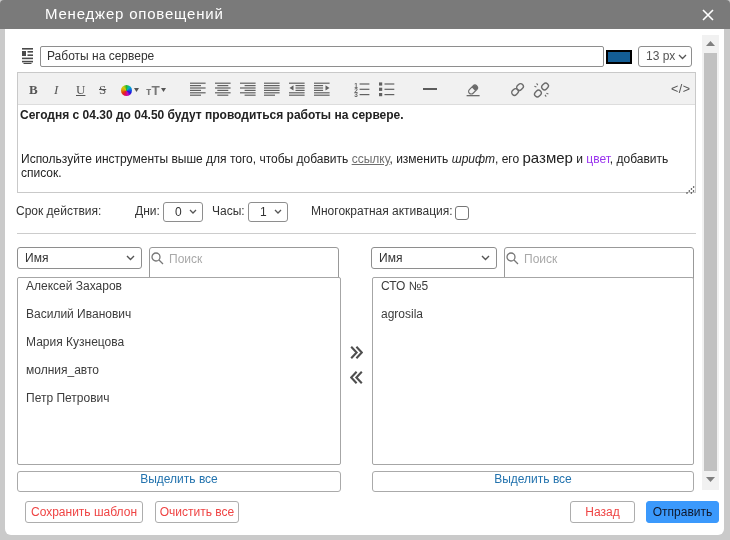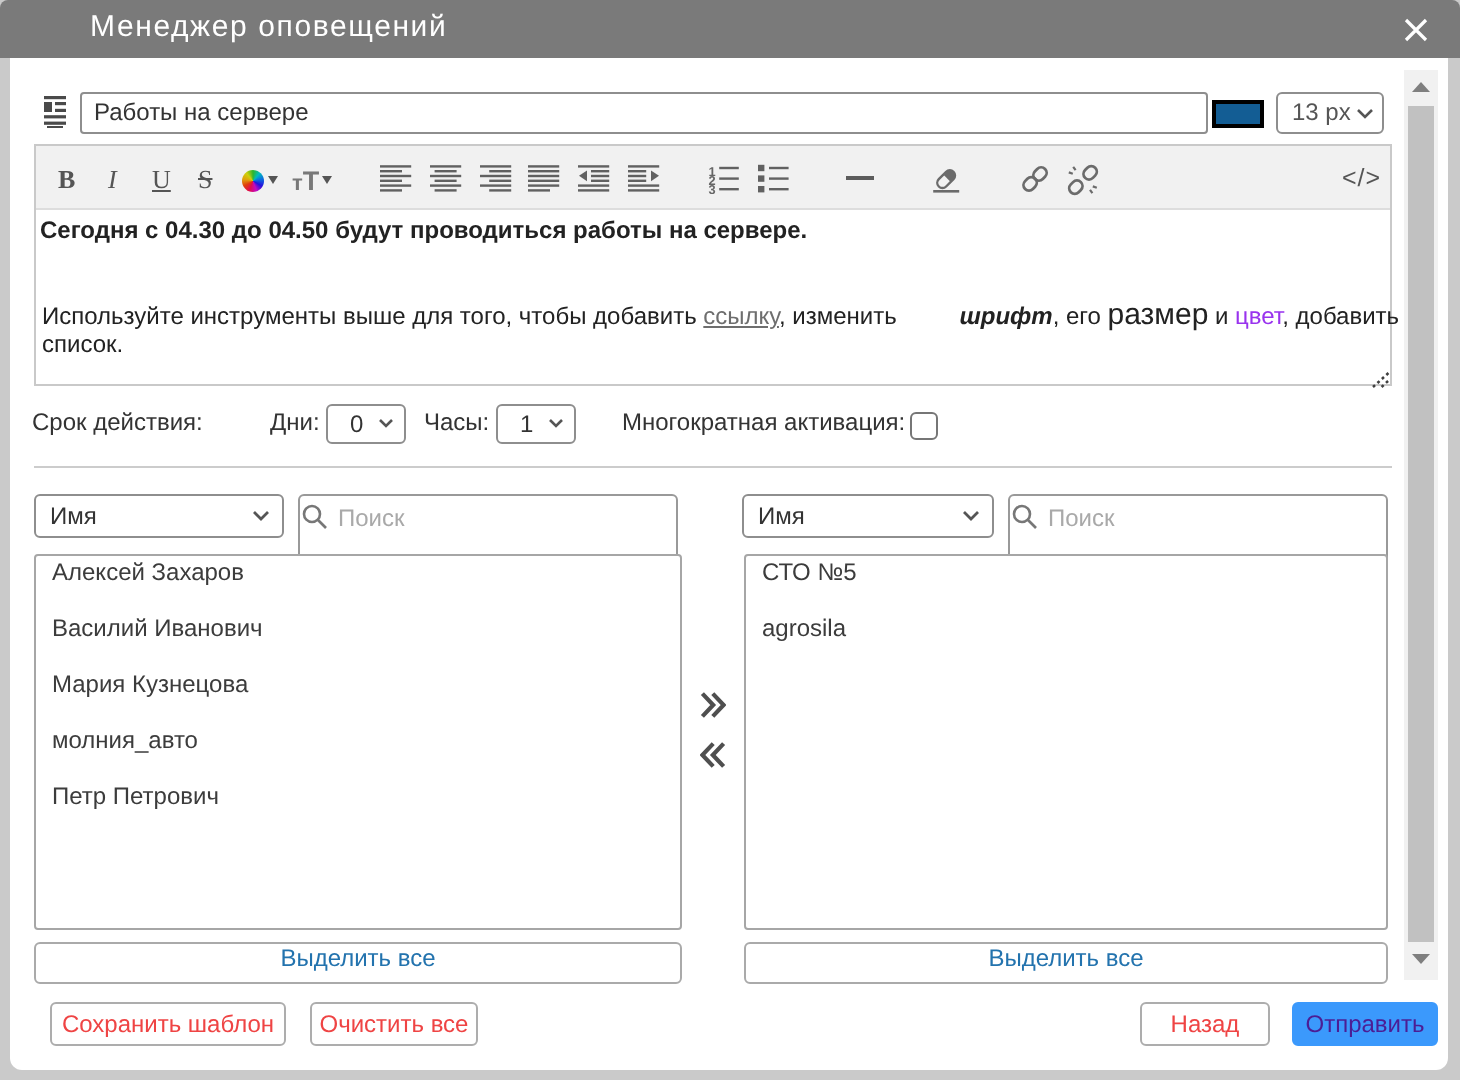--- a/index.html
+++ b/index.html
@@ -16,37 +16,37 @@
 .subj { left:40px; top:46px; width:564px; height:21px; border:1px solid #8e8e8e; border-radius:2px; font-size:12px; color:#333; line-height:19px; padding-left:6px; background:#fff; }
 .swatch { left:606px; top:50px; width:26px; height:14px; border:2px solid #000; background:#135d94; }
 .fsize { left:638px; top:46px; width:54px; height:21px; border:1px solid #8e8e8e; border-radius:3px; font-size:12px; color:#555; line-height:19px; padding-left:7px; background:#fff; }
 
 .editor { left:17px; top:72px; width:679px; height:121px; border:1px solid #c9c9c9; background:#fff; }
 .toolbar { left:17px; top:72px; width:679px; height:33px; background:#f1f1f1; border:1px solid #c9c9c9; border-bottom:1px solid #ddd; }
 .tbtxt { color:#555; font-family:"Liberation Serif", serif; font-size:13px; font-weight:bold; top:82px; }
 .ed-l1 { left:20px; top:108px; line-height:15px; font-size:12px; font-weight:bold; color:#222; }
 .ed-p2 { left:21px; top:151px; font-size:12px; color:#222; line-height:14px; white-space:nowrap; }
 .ed-p2 .lnk { color:#6e6e6e; text-decoration:underline; }
-.ed-p2 .fnt { font-weight:bold; font-style:italic;margin-left:28px; }
+.ed-p2 .fnt { font-weight:normal; font-style:italic; }
 .ed-p2 .big { font-size:15px; }
 .ed-p2 .clr { color:#9933ee; }
 
 .lbl { font-size:12px; color:#333; line-height:14px; }
 .sel { border:1px solid #8e8e8e; border-radius:3px; background:#fff; font-size:12px; color:#333; }
 .chk { left:455px; top:206px; width:14px; height:14px; border:1px solid #767676; border-radius:3px; background:#fff; }
 .hsep { left:17px; top:233px; width:679px; height:1px; background:#ccc; }
 
 .psel { height:22px; line-height:20px; padding-left:7px; font-size:12px; }
 .search { height:37px; border:1px solid #999; border-radius:3px; background:#fff; }
 .search .ph { position:absolute; left:19px; top:4px; font-size:12px; color:#a9a9a9; }
 .list { border:1px solid #a6a6a6; border-radius:2px; background:#fff; }
 .list div { padding:0 8px; height:28px; font-size:12px; color:#3c3c3c; line-height:16px; }
 .selall { height:21px; border:1px solid #aaa; border-radius:3px; background:#fff; color:#2373ae; font-size:12px; text-align:center; line-height:13px; padding-top:1px; }
 .btn { height:22px; border:1px solid #adadad; border-radius:3px; background:#fff; color:#ef4444; font-size:12px; text-align:center; line-height:20px; }
-.btn-primary { background:#3b99fc; border-color:#3b99fc; color:#4c1d95; }
+.btn-primary { background:#3b99fc; border-color:#3b99fc; color:#0f172a; }
 svg { display:block; }
 </style></head>
 <body>
 <div class="frame">
   <div class="abs content"></div>
   <div class="abs titlebar"></div>
   <div class="abs title">Менеджер оповещений</div>
   <svg class="abs" style="left:702px;top:9px" width="12" height="12" viewBox="0 0 12 12">
       <path d="M1 1 L11 11 M11 1 L1 11" stroke="#fff" stroke-width="1.6"></path>
     </svg>

